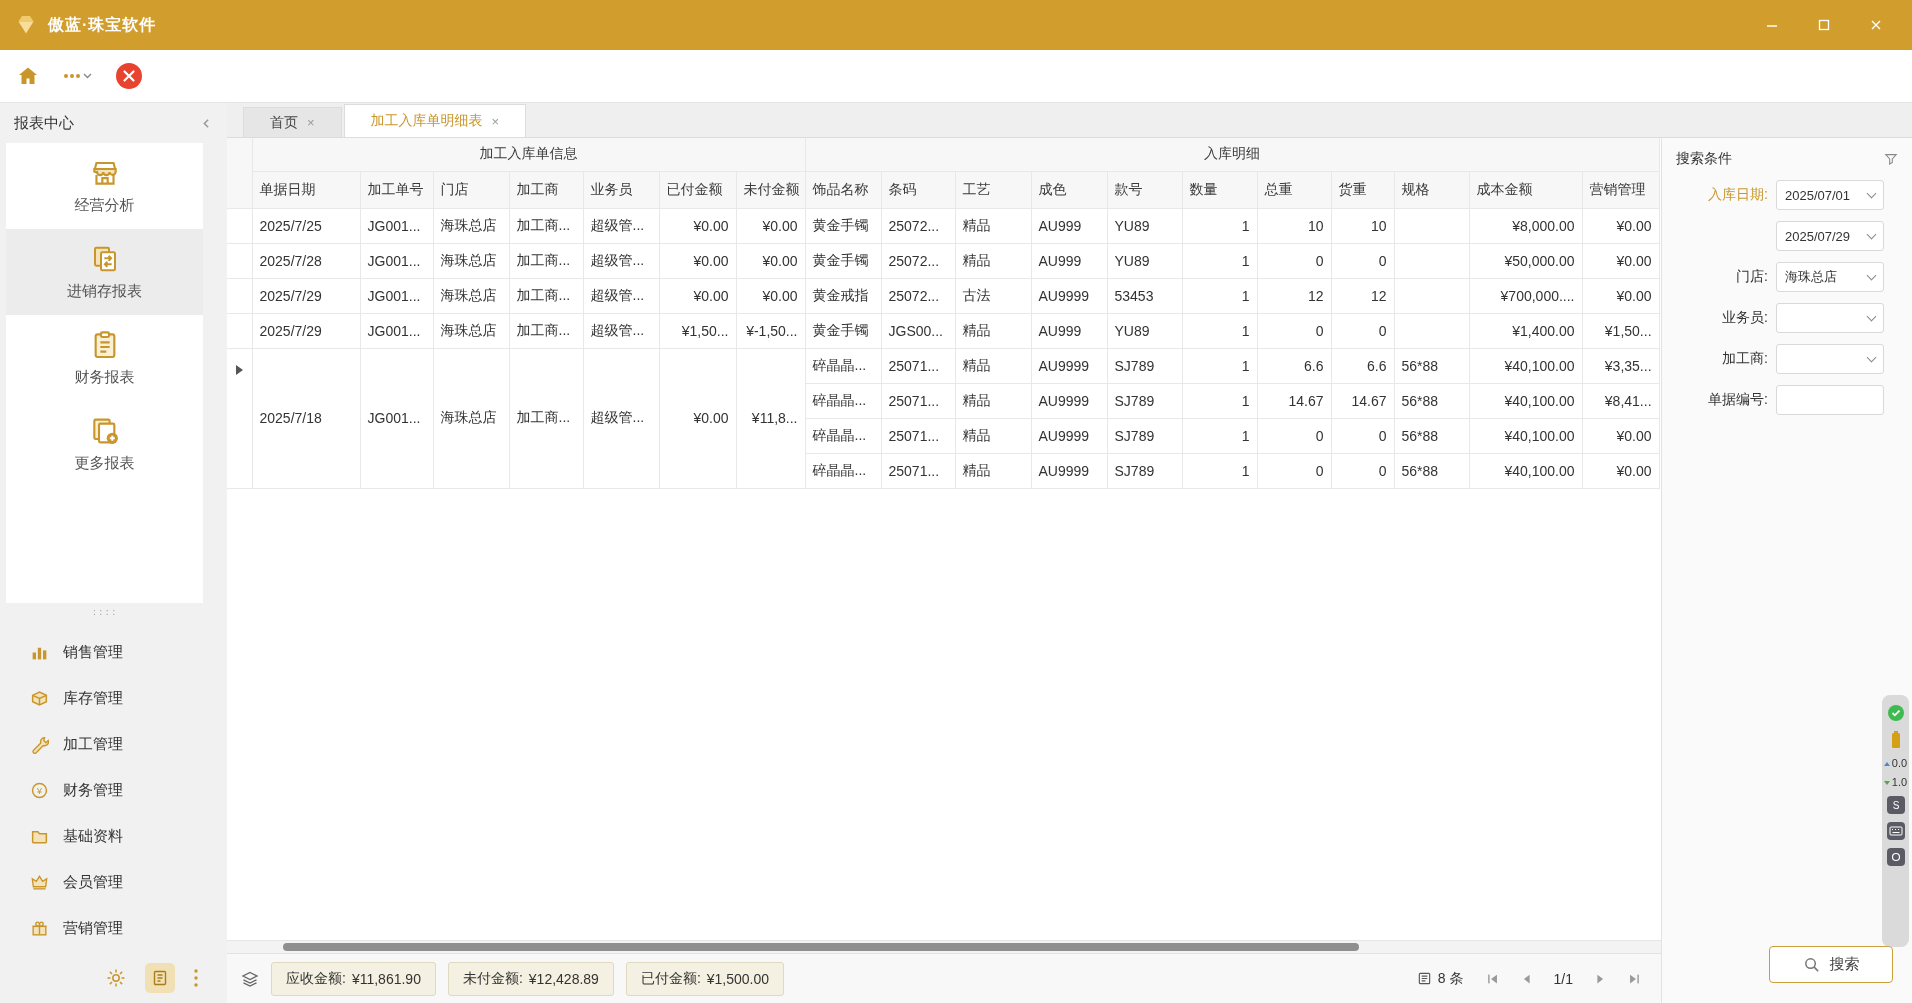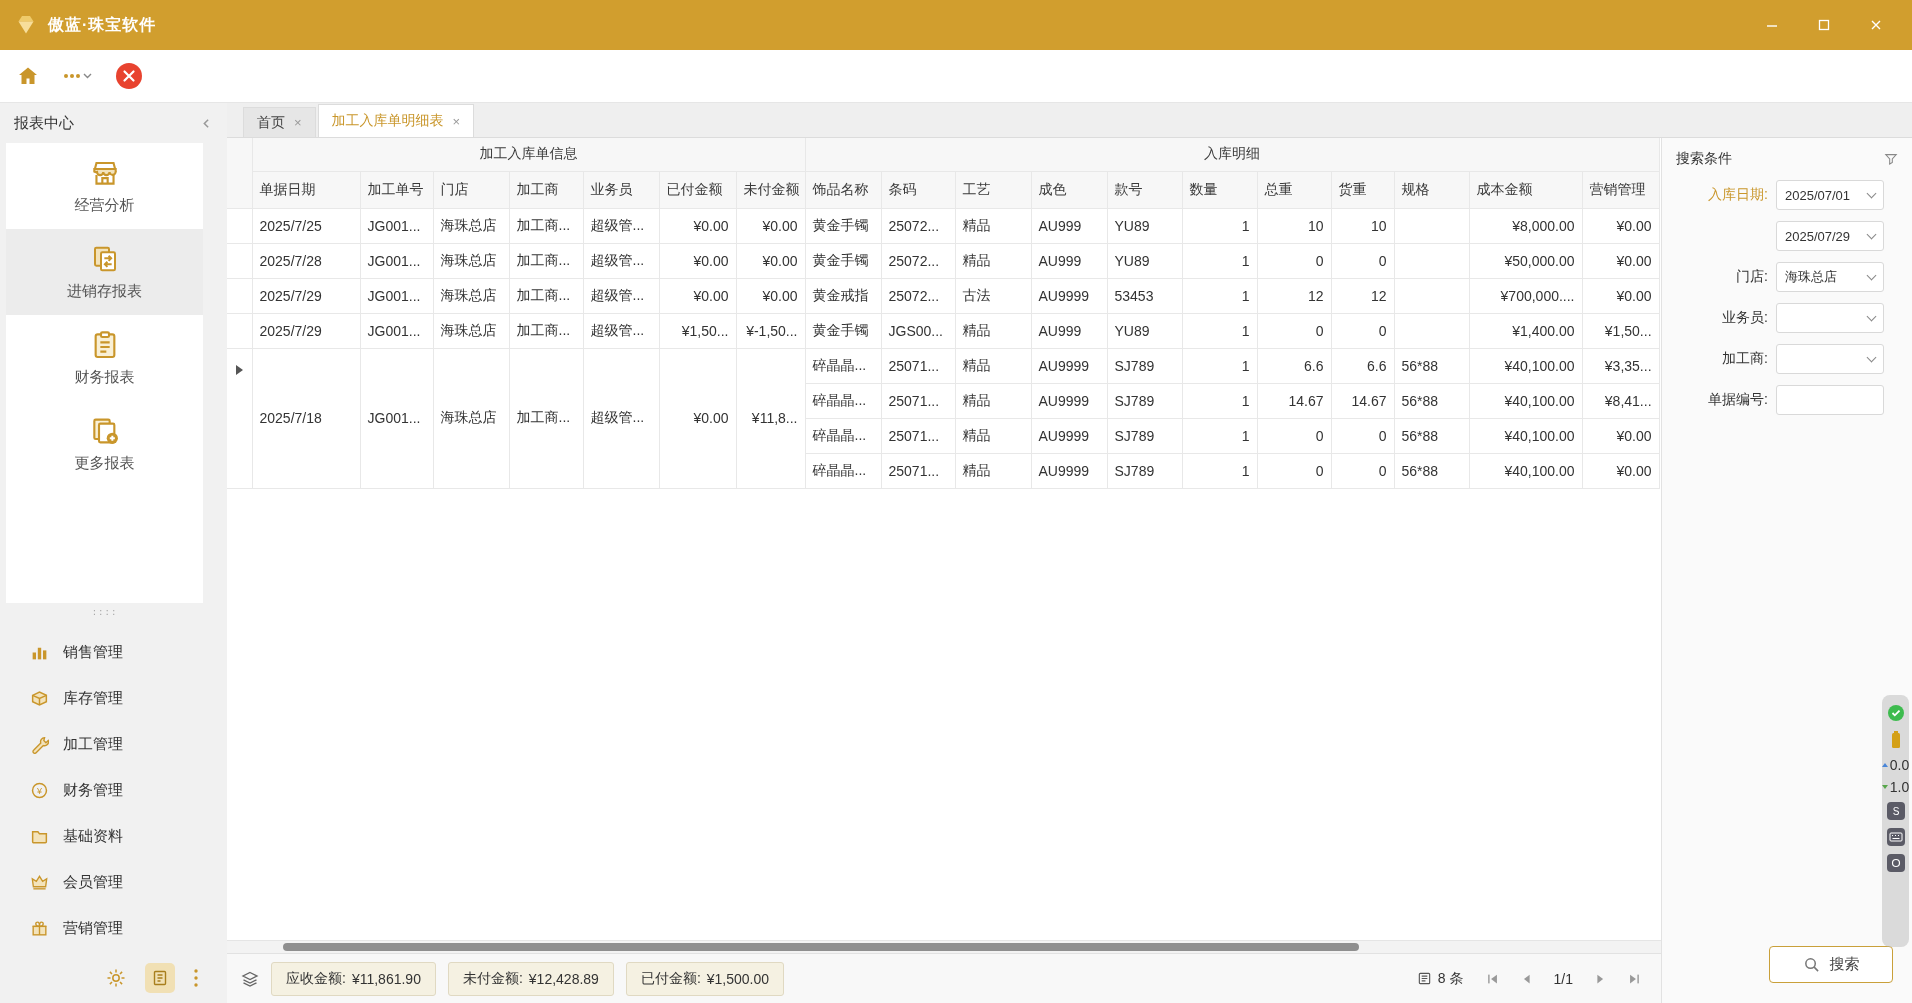--- a/index.html
+++ b/index.html
@@ -33,21 +33,21 @@
   .drag-handle { width:197px; margin-left:6px; text-align:center; color:#A8A8A8; font-size:9px; letter-spacing:1px; line-height:12px; padding:3px 0; font-family:"DejaVu Sans Mono",monospace; }
   .sidebar-menu { margin-top:8px; }
   .menu-item { height:46px; display:flex; align-items:center; padding-left:30px; gap:14px; font-size:15px; color:#333; cursor:pointer; }
   .menu-item .icon svg { width:19px; height:19px; display:block; }
   .sidebar-footer { margin-top:auto; height:54px; display:flex; align-items:center; justify-content:flex-end; gap:18px; padding-right:28px; flex:none; }
   .clip-btn { width:30px; height:30px; background:#F1E0B4; border-radius:5px; display:flex; align-items:center; justify-content:center; }
 
   
   .content-wrap { flex:1; display:flex; flex-direction:column; min-width:0; }
   .tabband { height:35px; background:#EFEFEF; border-bottom:1px solid #DCDCDC; display:flex; align-items:flex-end; padding-left:16px; flex:none; }
-  .tab { height:30px; display:flex; align-items:center; gap:9px; padding:0 13px; font-size:14px; color:#444; background:#E6E6E6; border:1px solid #DCDCDC; border-bottom:none; margin-right:2px; cursor:pointer; }
+  .tab { height:30px; display:flex; align-items:center; gap:9px; padding:0 26px; font-size:14px; color:#444; background:#E6E6E6; border:1px solid #DCDCDC; border-bottom:none; margin-right:2px; cursor:pointer; }
   .tab.active { background:#FFFFFF; color:#C9962B; height:33px; }
   .tab-close { color:#999; font-size:13px; line-height:1; }
   .content-row { flex:1; display:flex; min-height:0; }
 
   .center { flex:1; display:flex; flex-direction:column; background:#FFFFFF; min-width:0; }
   .table-scroll { flex:1; overflow:hidden; }
 
   table.grid { border-collapse:collapse; table-layout:fixed; width:1432px; font-size:14px; color:#333; }
   .grid th, .grid td { border-right:1px solid #E8E8E8; border-bottom:1px solid #E8E8E8; padding:0 7px; overflow:hidden; white-space:nowrap; }
   .grid thead th { background:#F7F7F7; font-weight:normal; color:#3a3a3a; text-align:left; }
@@ -77,21 +77,21 @@
   .sp-label { font-size:14px; color:#333; white-space:nowrap; }
   .sp-label.hl { color:#C9962B; }
   .sp-control { width:108px; height:30px; background:#FFFFFF; border:1px solid #D9D9D9; border-radius:3px; display:flex; align-items:center; padding:13px 8px; font-size:13px; color:#333; }
   input.sp-control { outline:none; font-family:inherit; }
   .chev { width:7px; height:7px; border-right:1.5px solid #888; border-bottom:1.5px solid #888; transform:rotate(45deg); margin-left:auto; margin-top:-3px; flex:none; }
   .search-btn { margin-top:auto; align-self:flex-end; margin-right:19px; width:124px; height:37px; background:#FFFFFF; border:1px solid #C9A03A; border-radius:4px; display:flex; align-items:center; justify-content:center; gap:10px; font-size:15px; color:#444; cursor:pointer; }
 
   
   .side-widget { position:absolute; right:3px; top:695px; width:27px; height:252px; background:rgba(185,185,185,0.5); border-radius:8px; display:flex; flex-direction:column; align-items:center; padding-top:9px; gap:8px; z-index:20; }
   .side-widget svg { display:block; }
-  .net { font-size:14px; color:#333; display:flex; align-items:center; gap:2px; line-height:1; }
+  .net { font-size:11px; color:#333; display:flex; align-items:center; gap:2px; line-height:1; }
   .arr-up { width:0; height:0; border-left:3px solid transparent; border-right:3px solid transparent; border-bottom:4px solid #4A86D8; }
   .arr-dn { width:0; height:0; border-left:3px solid transparent; border-right:3px solid transparent; border-top:4px solid #57A64A; }
   .icon { display:inline-flex; }
 </style>
 </head>
 <body>
 
 <div class="window">
 
   <div class="titlebar">

